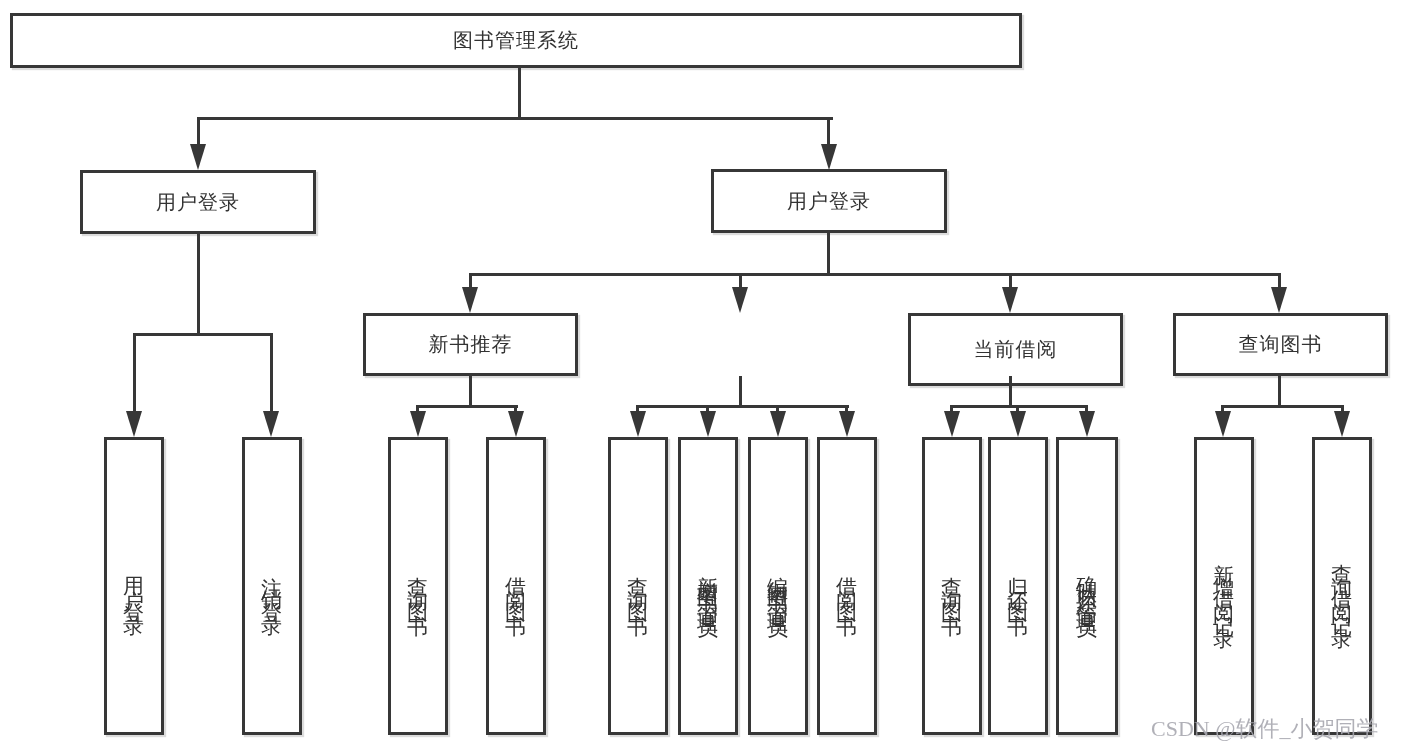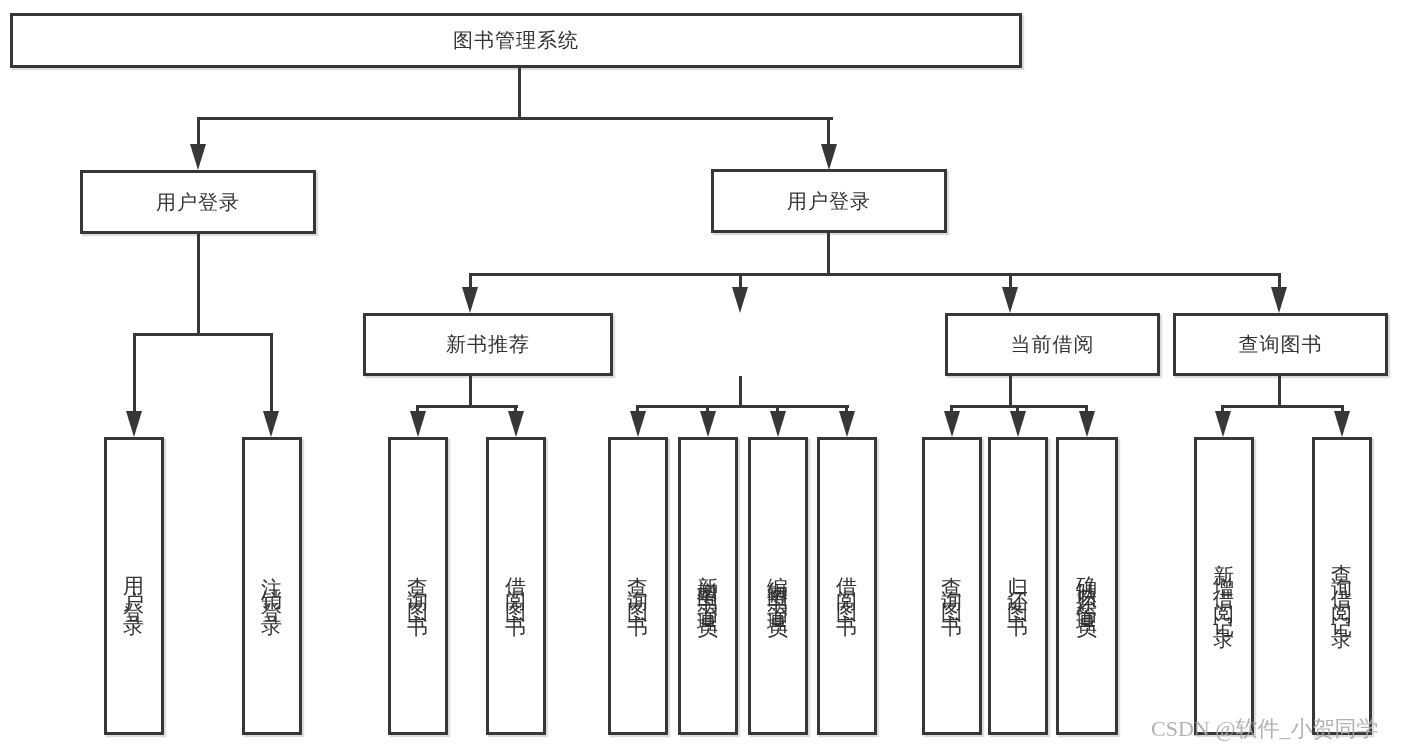--- a/index.html
+++ b/index.html
@@ -106,24 +106,24 @@
   <div class="lh" style="left:469px; top:273px; width:812px;"></div>
   <div class="lv" style="left:469px; top:273px; height:20px;"></div>
   <div class="lv" style="left:739px; top:273px; height:20px;"></div>
   <div class="lv" style="left:1009px; top:273px; height:20px;"></div>
   <div class="lv" style="left:1278px; top:273px; height:20px;"></div>
   <div class="arrow" style="left:462px; top:287px;"></div>
   <div class="arrow" style="left:732px; top:287px;"></div>
   <div class="arrow" style="left:1002px; top:287px;"></div>
   <div class="arrow" style="left:1271px; top:287px;"></div>
 
-  <div class="node" style="left:363px; top:313px; width:250px; height:63px;">
+  <div class="node" style="left:363px; top:313px; width:215px; height:63px;">
     <span class="hlabel">新书推荐</span>
   </div>
-  <div class="node" style="left:945px; top:313px; width:215px; height:63px;text-align:right;">
+  <div class="node" style="left:908px; top:313px; width:215px; height:73px;text-align:right;">
     <span class="hlabel">当前借阅</span>
   </div>
   <div class="node" style="left:1173px; top:313px; width:215px; height:63px;">
     <span class="hlabel">查询图书</span>
   </div>
 
   <div class="lv" style="left:469px; top:376px; height:32px;"></div>
   <div class="lh" style="left:416px; top:405px; width:102px;"></div>
   <div class="lv" style="left:416px; top:405px; height:10px;"></div>
   <div class="lv" style="left:514px; top:405px; height:10px;"></div>

